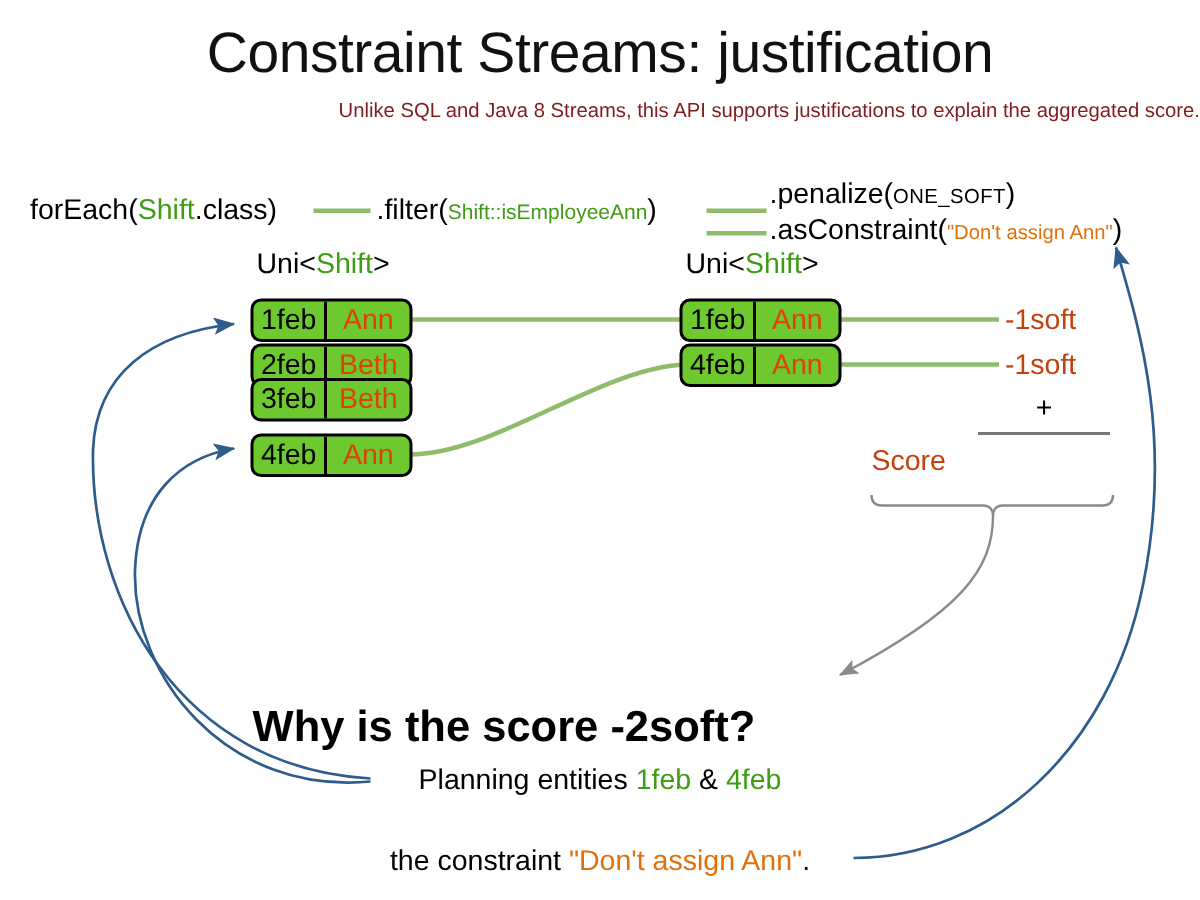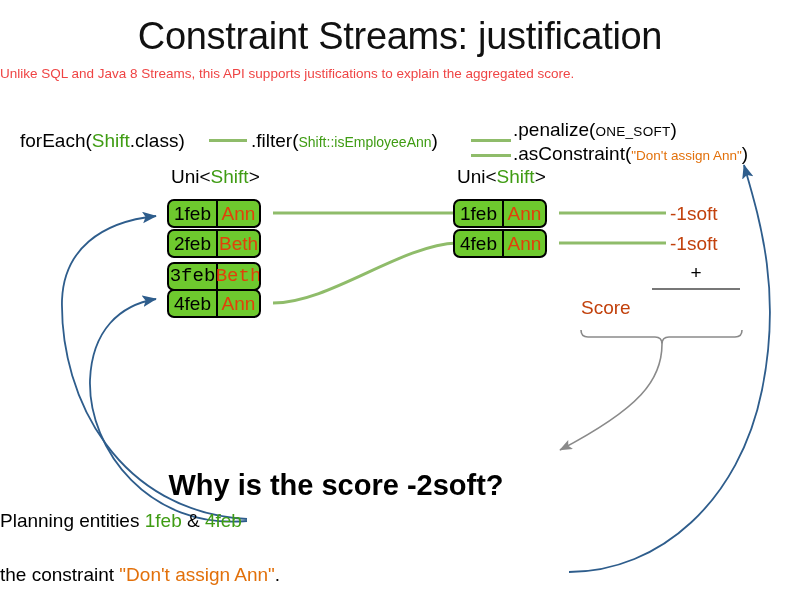--- a/index.html
+++ b/index.html
@@ -30,23 +30,23 @@
     text-align: center;
     font-size: 38px;
     font-weight: 400;
     letter-spacing: -0.3px;
     color: #111111;
     line-height: 1.1;
   }
   #page-subtitle {
     left: 0; top: 66px;
     width: 800px;
-    text-align: left;
+    text-align: right;
     font-size: 13.5px;
-    color: #ef4444;
+    color: #7f1d1d;
   }
 
   
   .code {
     font-size: 19px;
     color: #000000;
     white-space: nowrap;
     line-height: 1.35;
   }
   .code .cls { color: #3f9c13; }
@@ -100,21 +100,21 @@
     box-sizing: border-box;
     padding-bottom: 1px;
   }
   .tuple-cell.date {
     width: 49px;
     color: #000000;
     border-right: 2px solid #000000;
     border-radius: 5px 0 0 5px;
   }
   .tuple-cell.name {
-    width: 41px;
+    width: 55px;
     color: #e2400a;
   }
 
   
   .score-text {
     font-size: 19px;
     color: #c2410c;
     white-space: nowrap;
   }
   #soft-1 { left: 670px; top: 203px; }
@@ -129,21 +129,21 @@
     left: 0; top: 469px;
     width: 672px;
     text-align: center;
     font-size: 29px;
     font-weight: bold;
     color: #000;
   }
   .explain-line {
     width: 800px;
     left: 0;
-    text-align: left;
+    text-align: center;
     font-size: 19px;
     color: #000;
     white-space: nowrap;
   }
   .explain-line .ent { color: #3f9c13; }
   .explain-line .str { color: #e2700a; }
   #explain-1 { top: 510px; }
   #explain-2 { top: 537px; }
   #explain-3 { top: 564px; }
 
@@ -210,21 +210,21 @@
 
   <div class="abs tuple-table">
     <div class="tuple-row" style="left:167px; top:199px;">
       <div class="tuple-cell date">1feb</div>
       <div class="tuple-cell name">Ann</div>
     </div>
     <div class="tuple-row" style="left:167px; top:229px;">
       <div class="tuple-cell date">2feb</div>
       <div class="tuple-cell name">Beth</div>
     </div>
-    <div class="tuple-row" style="left:167px; top:262px;font-family:Liberation Mono, monospace;">
+    <div class="tuple-row" style="left:167px; top:252px;">
       <div class="tuple-cell date">3feb</div>
       <div class="tuple-cell name">Beth</div>
     </div>
     <div class="tuple-row" style="left:167px; top:289px;">
       <div class="tuple-cell date">4feb</div>
       <div class="tuple-cell name">Ann</div>
     </div>
   </div>
 
   <div class="abs tuple-table">

